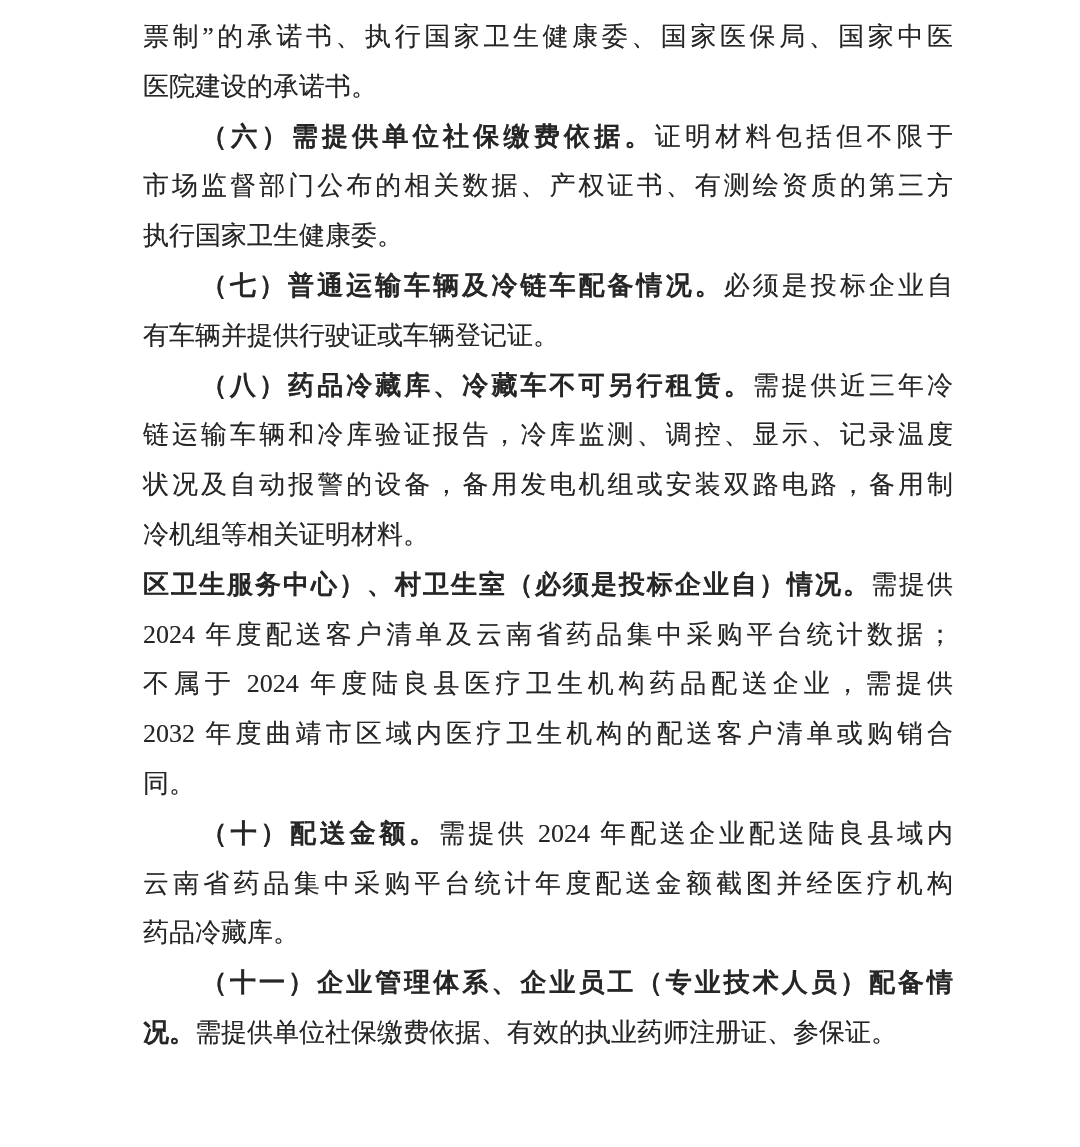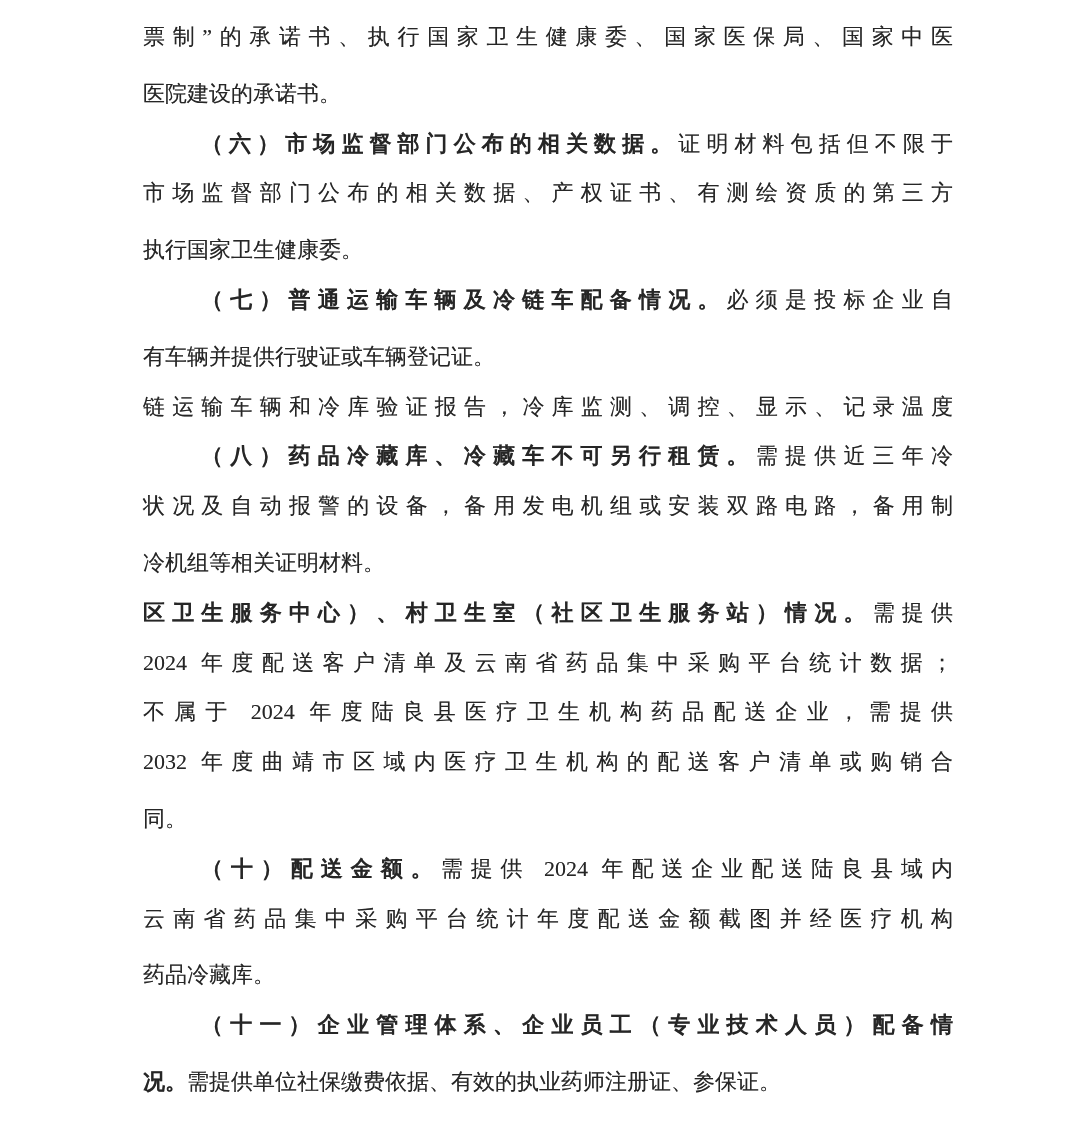--- a/index.html
+++ b/index.html
@@ -17,58 +17,57 @@
   }
   .doc{
     position:absolute;
     left:143px;
     top:12px;
     width:810px;
   }
   .line{
     height:49.8px;
     line-height:49.8px;
-    font-size:22px;
+    font-size:26px;
     color:#262626;
     text-align:justify;
     text-align-last:justify;
     text-justify:inter-character;
     text-shadow:0 0 0.6px rgba(45,45,45,.45);
     white-space:normal;
     overflow:visible;
   }
   .line.end{
     text-align:center;
     text-align-last:left;
-    margin-top:7px;
   }
   .line.indent{
     text-indent:58px;
   }
   .seg.b{
     font-weight:700;
   }
 </style>
 </head>
 <body>
 
 <div class="page">
   <div class="doc">
       <div class="line"><span class="seg">票制”的承诺书、执行国家卫生健康委、国家医保局、国家中医</span></div>
       <div class="line end"><span class="seg">医院建设的承诺书。</span></div>
-      <div class="line indent"><span class="seg b">（六）市场监督部门公布的相关数据。</span><span class="seg">证明材料包括但不限于</span></div>
+      <div class="line indent"><span class="seg b">（六）需提供单位社保缴费依据。</span><span class="seg">证明材料包括但不限于</span></div>
       <div class="line"><span class="seg">市场监督部门公布的相关数据、产权证书、有测绘资质的第三方</span></div>
       <div class="line end"><span class="seg">执行国家卫生健康委。</span></div>
       <div class="line indent"><span class="seg b">（七）普通运输车辆及冷链车配备情况。</span><span class="seg">必须是投标企业自</span></div>
       <div class="line end"><span class="seg">有车辆并提供行驶证或车辆登记证。</span></div>
+      <div class="line indent"><span class="seg b">（八）药品冷藏库、冷藏车不可另行租赁。</span><span class="seg">需提供近三年冷</span></div>
       <div class="line"><span class="seg">链运输车辆和冷库验证报告，冷库监测、调控、显示、记录温度</span></div>
-      <div class="line indent"><span class="seg b">（八）药品冷藏库、冷藏车不可另行租赁。</span><span class="seg">需提供近三年冷</span></div>
       <div class="line"><span class="seg">状况及自动报警的设备，备用发电机组或安装双路电路，备用制</span></div>
       <div class="line end"><span class="seg">冷机组等相关证明材料。</span></div>
-      <div class="line"><span class="seg b">区卫生服务中心）、村卫生室（社区卫生服务站）情况。</span><span class="seg">需提供</span></div>
+      <div class="line"><span class="seg b">区卫生服务中心）、村卫生室（必须是投标企业自）情况。</span><span class="seg">需提供</span></div>
       <div class="line"><span class="seg">2024 年度配送客户清单及云南省药品集中采购平台统计数据；</span></div>
       <div class="line"><span class="seg">不属于 2024 年度陆良县医疗卫生机构药品配送企业，需提供</span></div>
       <div class="line"><span class="seg">2032 年度曲靖市区域内医疗卫生机构的配送客户清单或购销合</span></div>
       <div class="line end"><span class="seg">同。</span></div>
       <div class="line indent"><span class="seg b">（十）配送金额。</span><span class="seg">需提供 2024 年配送企业配送陆良县域内</span></div>
       <div class="line"><span class="seg">云南省药品集中采购平台统计年度配送金额截图并经医疗机构</span></div>
       <div class="line end"><span class="seg">药品冷藏库。</span></div>
       <div class="line indent"><span class="seg b">（十一）企业管理体系、企业员工（专业技术人员）配备情</span></div>
       <div class="line end"><span class="seg b">况。</span><span class="seg">需提供单位社保缴费依据、有效的执业药师注册证、参保证。</span></div>
     </div>

